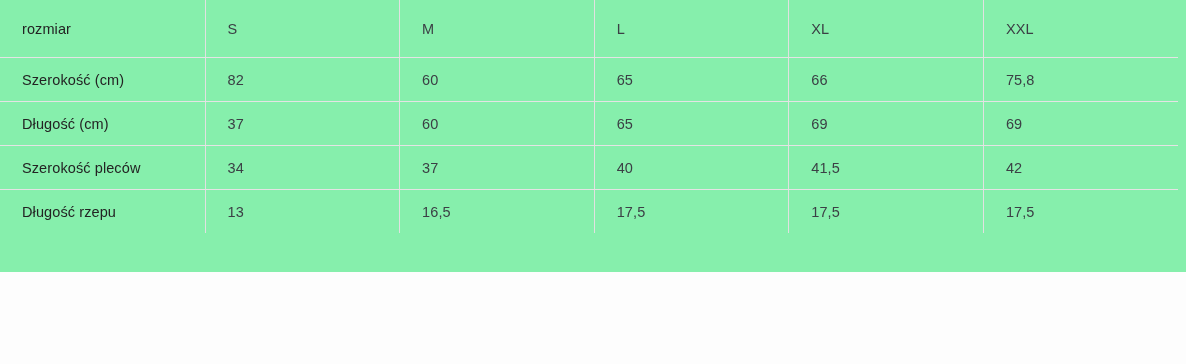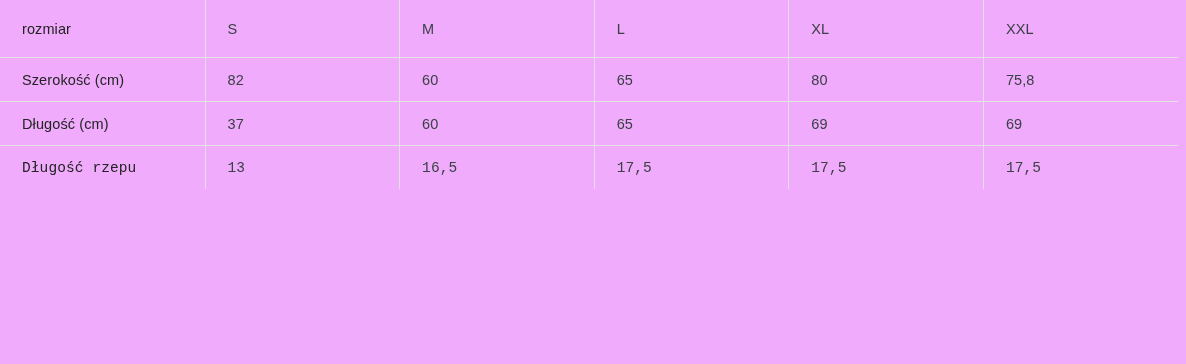--- a/index.html
+++ b/index.html
@@ -10,22 +10,22 @@
     width: 1186px;
     height: 364px;
     background: #fdfdfd;
     font-family: "Liberation Sans", sans-serif;
     overflow: hidden;
   }
 
   .size-table-wrap {
     position: relative;
     width: 1186px;
-    height: 364px;
-    background: #f0abfc;
+    height: 272px;
+    background: #86efac;
   }
 
   table.size-table {
     width: 1178px;
     border-collapse: collapse;
     table-layout: fixed;
     background: transparent;
   }
 
   table.size-table col.label-col { width: 205px; }
@@ -55,21 +55,20 @@
     height: 57px;
   }
 
   table.size-table tbody td {
     height: 43px;
   }
 
   
   table.size-table tbody tr:last-child td {
     border-bottom: none;
-    font-family: Liberation Mono, monospace;
   }
 
   
   .cell-label {
     color: #232323;
   }
 
   
   .cell-value {
     color: #3b4045;
@@ -105,30 +104,38 @@
         <th class="header-size">XL</th>
         <th class="header-size">XXL</th>
       </tr>
     </thead>
     <tbody>
       <tr>
         <td class="cell-label">Szerokość (cm)</td>
         <td class="cell-value">82</td>
         <td class="cell-value">60</td>
         <td class="cell-value">65</td>
-        <td class="cell-value">80</td>
+        <td class="cell-value">66</td>
         <td class="cell-value">75,8</td>
       </tr>
       <tr>
         <td class="cell-label">Długość (cm)</td>
         <td class="cell-value">37</td>
         <td class="cell-value">60</td>
         <td class="cell-value">65</td>
         <td class="cell-value">69</td>
         <td class="cell-value">69</td>
+      </tr>
+      <tr>
+        <td class="cell-label">Szerokość pleców</td>
+        <td class="cell-value">34</td>
+        <td class="cell-value">37</td>
+        <td class="cell-value">40</td>
+        <td class="cell-value">41,5</td>
+        <td class="cell-value">42</td>
       </tr>
       <tr>
         <td class="cell-label">Długość rzepu</td>
         <td class="cell-value">13</td>
         <td class="cell-value">16,5</td>
         <td class="cell-value">17,5</td>
         <td class="cell-value">17,5</td>
         <td class="cell-value">17,5</td>
       </tr>
     </tbody>

